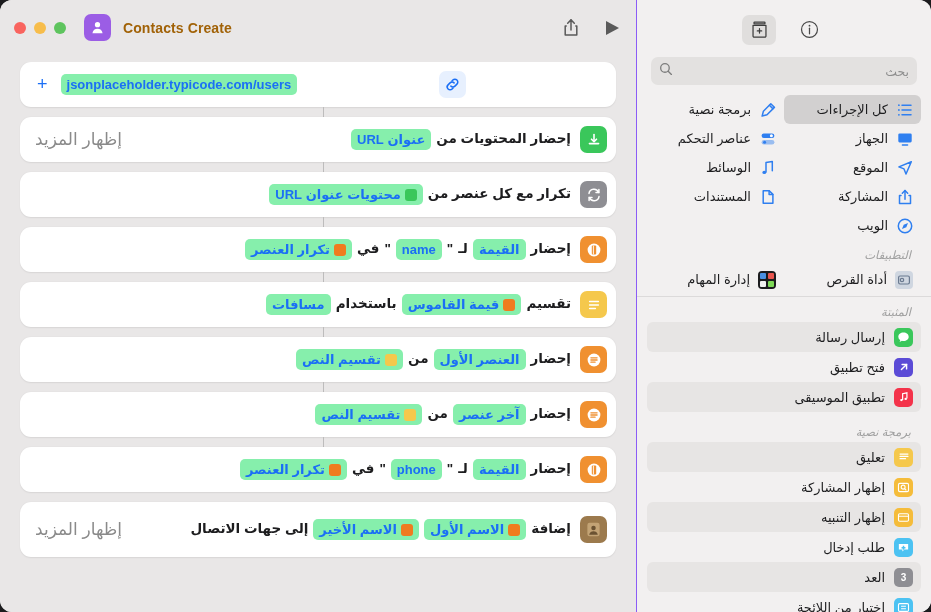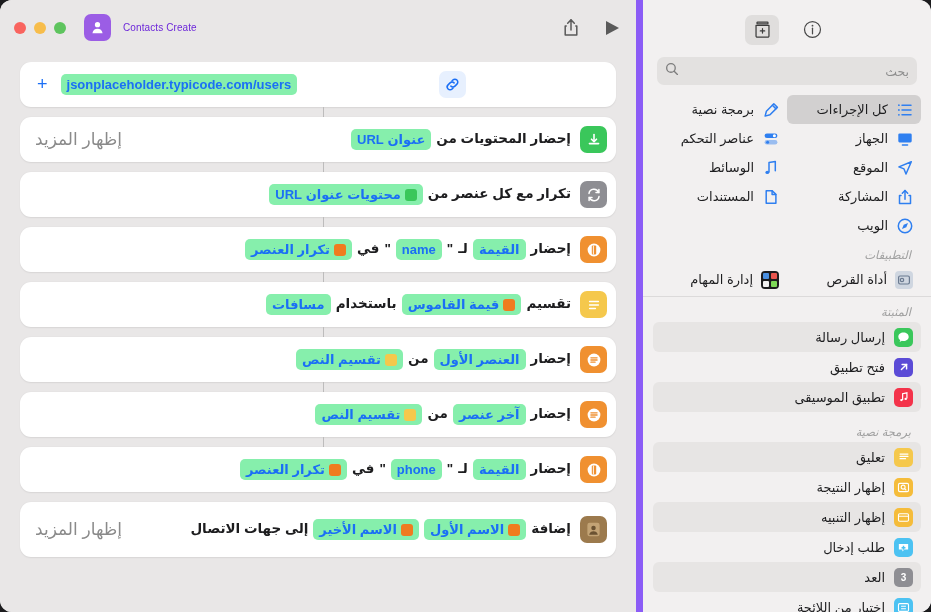--- a/index.html
+++ b/index.html
@@ -16,21 +16,21 @@
     border-radius: 12px;
     overflow: hidden;
   }
 
   
   #sidebar {
     position: absolute;
     top: 0; right: 0;
     width: 295px; height: 612px;
     background: #f2f0f0;
-    border-left: 7px solid #8b5cf6;
+    border-left: 1px solid #8b5cf6;
     overflow: hidden;
   }
   .sb-toolbar {
     height: 55px;
     display: flex;
     align-items: center;
     justify-content: center;
     gap: 16px;
     padding-top: 4px;
   }
@@ -167,23 +167,23 @@
     padding: 0 16px 0 14px;
     position: relative;
   }
   .tl-left { display: flex; align-items: center; gap: 26px; }
   .tl-icon { color: #5a5a5a; display: flex; align-items: center; }
   .tl-right {
     margin-right: auto;
     display: flex; align-items: center; gap: 12px;
   }
   #doc-title {
-    font-size: 10px;
-    font-weight: 400;
-    color: #6d28d9;
+    font-size: 14px;
+    font-weight: 700;
+    color: #a16207;
     letter-spacing: .1px;
   }
   #doc-badge {
     width: 27px; height: 27px;
     border-radius: 7px;
     background: #9b5de5;
     display: flex; align-items: center; justify-content: center;
   }
   .traffic { display: flex; gap: 8px; margin-right: 6px; }
   .tl-dot { width: 12px; height: 12px; border-radius: 50%; }
@@ -681,21 +681,21 @@
             <span>تعليق</span>
           </div>
           <div class="act-row">
             <span class="act-ico" style="background: rgb(245, 188, 58);">
               <svg width="13" height="13" viewBox="0 0 14 14" fill="none" stroke="#fff" stroke-width="1.2">
                 <rect x="1.6" y="2.6" width="10.8" height="8.8" rx="1.4"></rect>
                 <circle cx="6.6" cy="6.6" r="2.1"></circle>
                 <path d="M8.2 8.2 10 10"></path>
               </svg>
             </span>
-            <span>إظهار النتيجة</span>
+            <span>إظهار المشاركة</span>
           </div>
           <div class="act-row zebra">
             <span class="act-ico" style="background: rgb(245, 188, 58);">
               <svg width="13" height="13" viewBox="0 0 14 14" fill="none" stroke="#fff" stroke-width="1.2">
                 <rect x="1.6" y="3" width="10.8" height="8" rx="1.3"></rect>
                 <path d="M1.6 5.6h10.8"></path>
               </svg>
             </span>
             <span>إظهار التنبيه</span>
           </div>

